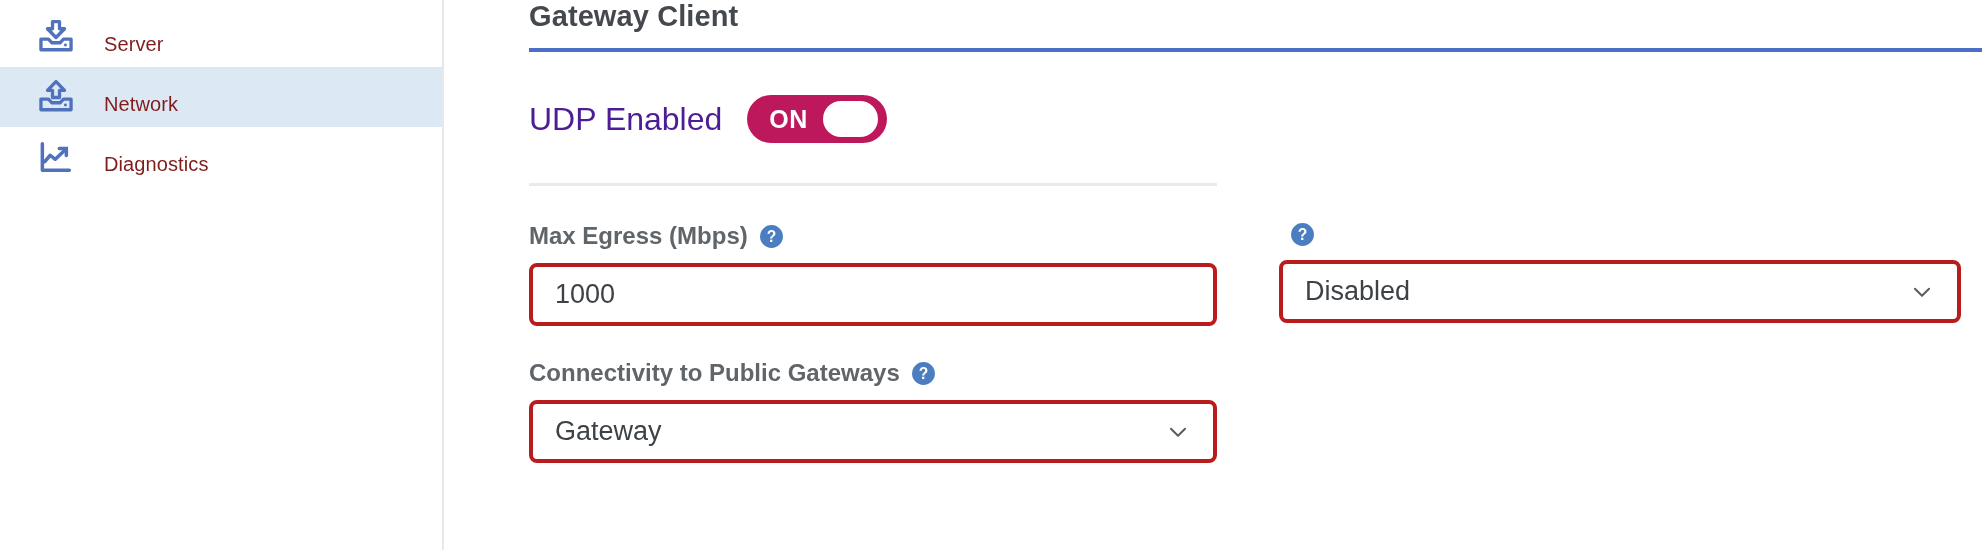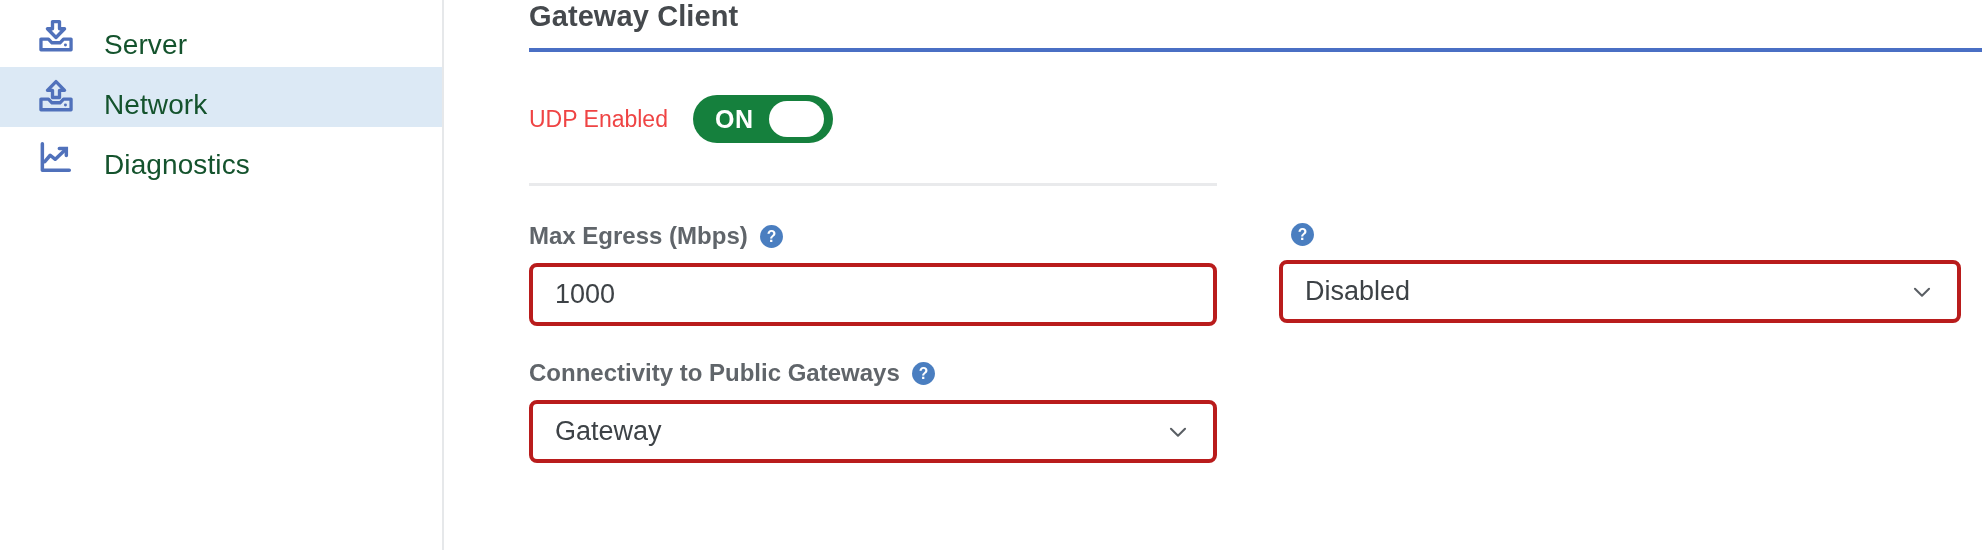--- a/index.html
+++ b/index.html
@@ -49,22 +49,22 @@
     flex: 0 0 46px;
     height: 46px;
     display: flex;
     align-items: center;
     justify-content: center;
   }
   .nav-icon svg { display: block; }
 
   .nav-label {
     margin-left: 25px;
-    font-size: 28px;
-    color: #14532d;
+    font-size: 20px;
+    color: #7f1d1d;
     letter-spacing: 0.1px;
     white-space: nowrap;
     margin-top: 15px;
   }
 
   
   .main {
     flex: 1 1 auto;
     position: relative;
     padding-left: 85px;
@@ -86,30 +86,30 @@
   }
 
   
   .toggle-row {
     display: flex;
     align-items: center;
     margin-top: 43px;
     height: 48px;
   }
   .toggle-label {
-    font-size: 23px;
-    color: #ef4444;
+    font-size: 32px;
+    color: #4c1d95;
     white-space: nowrap;
   }
   .toggle {
     margin-left: 25px;
     width: 140px;
     height: 48px;
     border-radius: 24px;
-    background: #15803d;
+    background: #be185d;
     display: flex;
     align-items: center;
     justify-content: space-between;
     padding: 0 9px;
     box-sizing: border-box;
     cursor: pointer;
     user-select: none;
   }
   .toggle-text {
     color: #ffffff;

